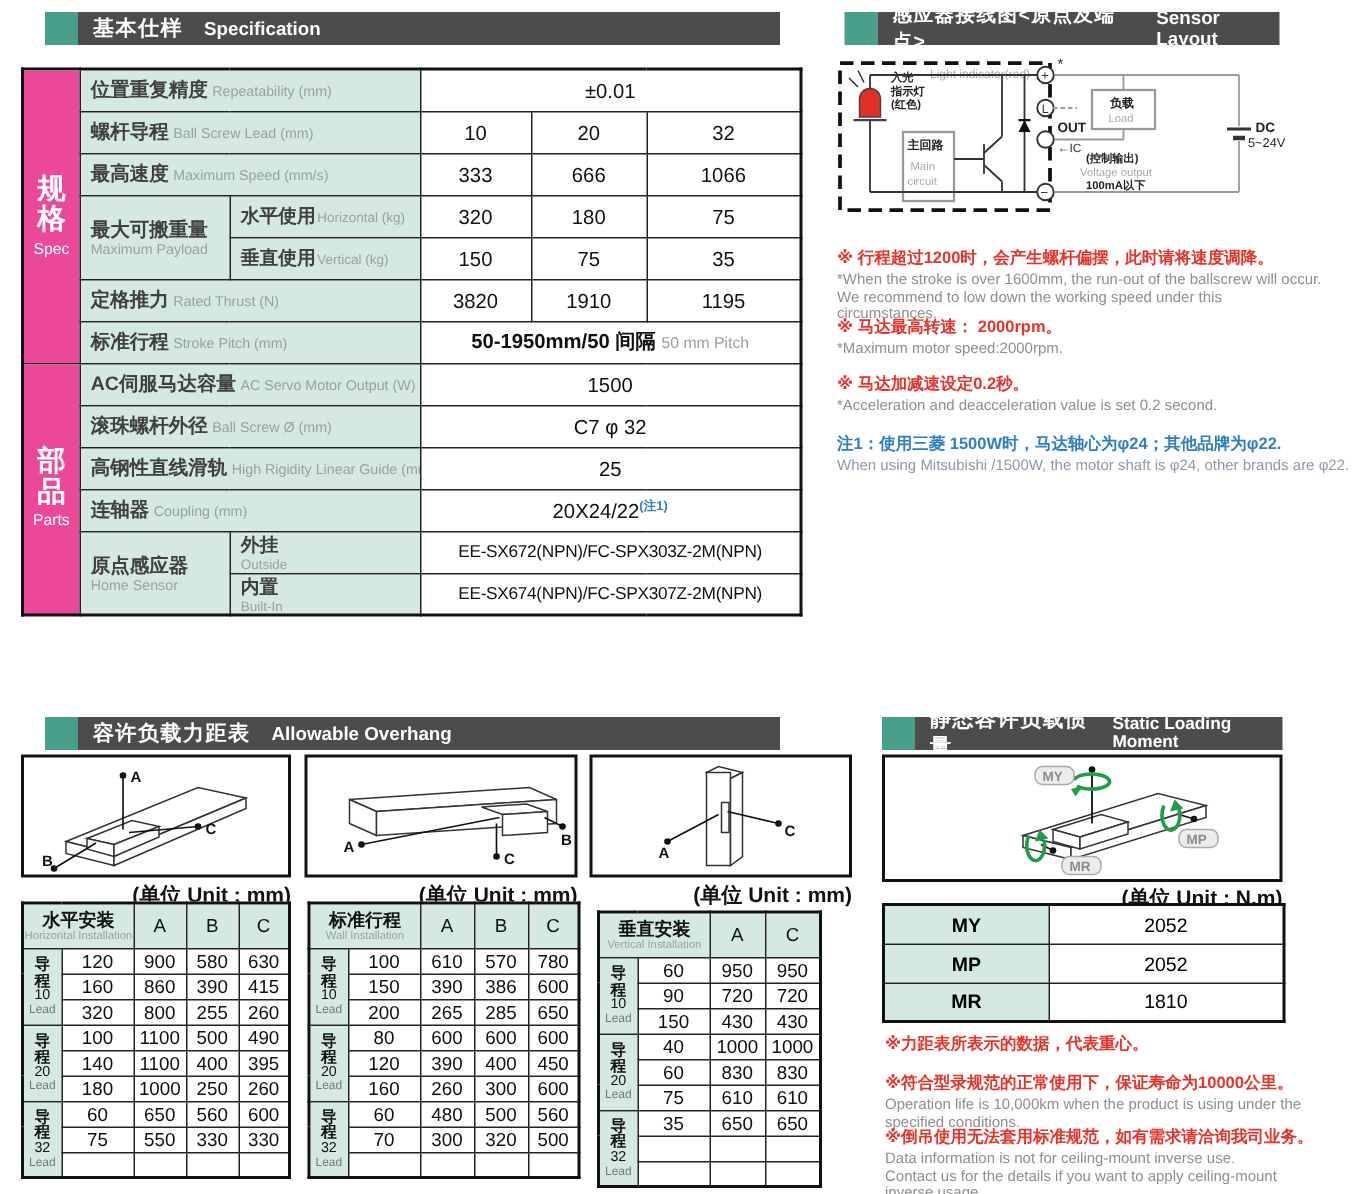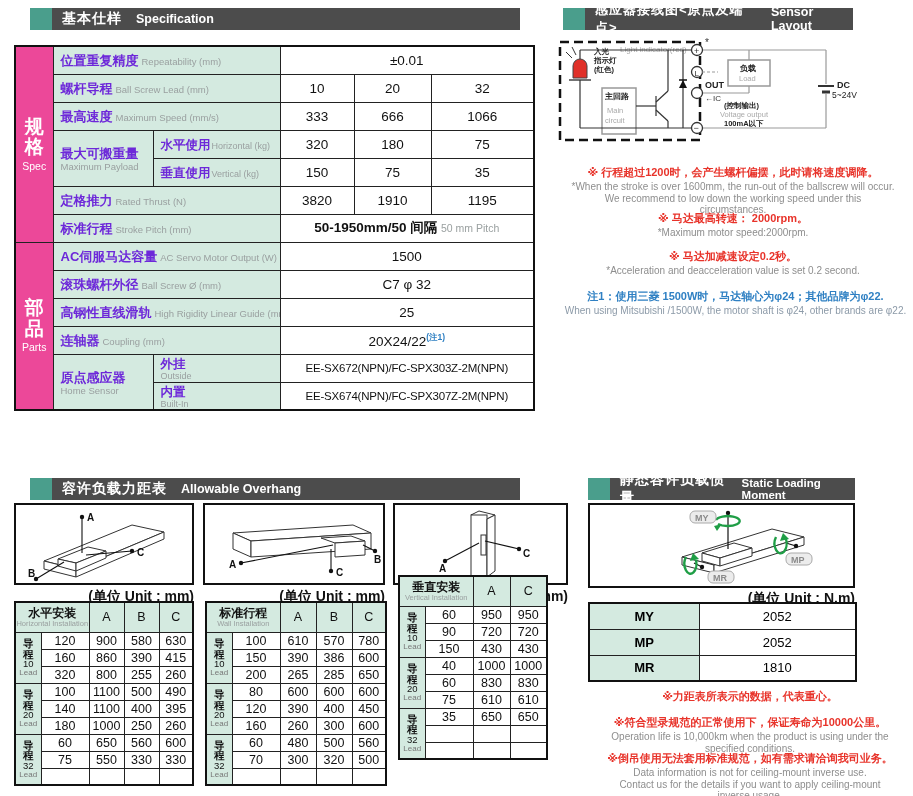--- a/index.html
+++ b/index.html
@@ -16,21 +16,21 @@
   table{border-collapse:collapse;table-layout:fixed;}
   .spec-table,.oh-table,.mo-table{position:absolute;border:2px solid #111;background:#fff;}
   td{border:1px solid #222;padding:0;overflow:hidden;}
 
   
   .spec-table td{height:28px;}
   .side{background:#ec4899;color:#fff;text-align:center;vertical-align:middle;}
   .side .v{width:1.25em;margin:0 auto;word-break:break-all;font-size:19px;font-weight:bold;line-height:1.08;}
   .side .e{font-size:10.5px;margin-top:2px;}
   .lbl{background:#d4eae0;vertical-align:middle;padding:0 0 0 7px;white-space:nowrap;}
-  .lbl .zh{font-size:13px;font-weight:bold;color:#6d28d9;}
+  .lbl .zh{font-size:13px;font-weight:bold;color:#404040;}
   .lbl .en{font-size:9.5px;color:#9aa0a0;margin-left:3px;}
   .lbl2 .zh{font-size:12.5px;}
   .lbl2 .en{font-size:9px;margin-left:1px;}
   .lblstack{line-height:1.0;}
   .lblstack .en{display:block;margin-left:0;margin-top:1px;}
   .val{text-align:center;vertical-align:middle;font-size:13.5px;color:#111;}
   .val .gray{color:#9aa0a0;font-size:10.5px;}
   .val .b{font-weight:bold;}
   .val sup{color:#2f80c3;font-size:8.5px;font-weight:bold;}
   .val-sm{font-size:11.5px;letter-spacing:-0.2px;text-align:center;}
@@ -50,21 +50,21 @@
   .leadcell .c{display:block;font-weight:bold;font-size:10.5px;}
   .leadcell .n{display:block;font-size:9.5px;}
   .leadcell .e{display:block;font-size:8px;color:#777;}
   .colhd{font-size:12px;}
 
   
   .mo-table td{height:26px;text-align:center;vertical-align:middle;font-size:13px;}
   .mo-table .mint{font-weight:bold;}
 
   
-  .note{position:absolute;line-height:1.25;text-align:center;}
+  .note{position:absolute;line-height:1.25;}
   .note .head{font-size:11px;font-weight:bold;color:#e8332a;display:block;}
   .note .head.blue{color:#2f80c3;}
   .note .body{font-size:10px;color:#8e8e8e;display:block;white-space:pre-line;line-height:1.18;margin-top:1px;}
   .note .body.blue{color:#8c9aa8;}
 
   svg text{font-family:"Liberation Sans","DejaVu Sans",sans-serif;}
 </style>
 </head>
 <body>
 
@@ -519,21 +519,21 @@
         </tr>
     <tr>
           <td></td>
           <td></td>
           <td></td>
           <td></td>
         </tr>
   </tbody>
     </table>
 
-  <table class="oh-table" style="left:398px;top:575px;width:148px;padding-left:26px;">
+  <table class="oh-table" style="left:398px;top:607px;width:148px;padding-left:26px;">
     <colgroup>
         <col style="width:26px">
         <col style="width:48px">
         <col style="width:37px">
         <col style="width:37px">
       </colgroup>
     <tbody>
         <tr class="hd">
       <td class="mint ohtitle" colspan="2">
             <span class="zh">垂直安装</span>

